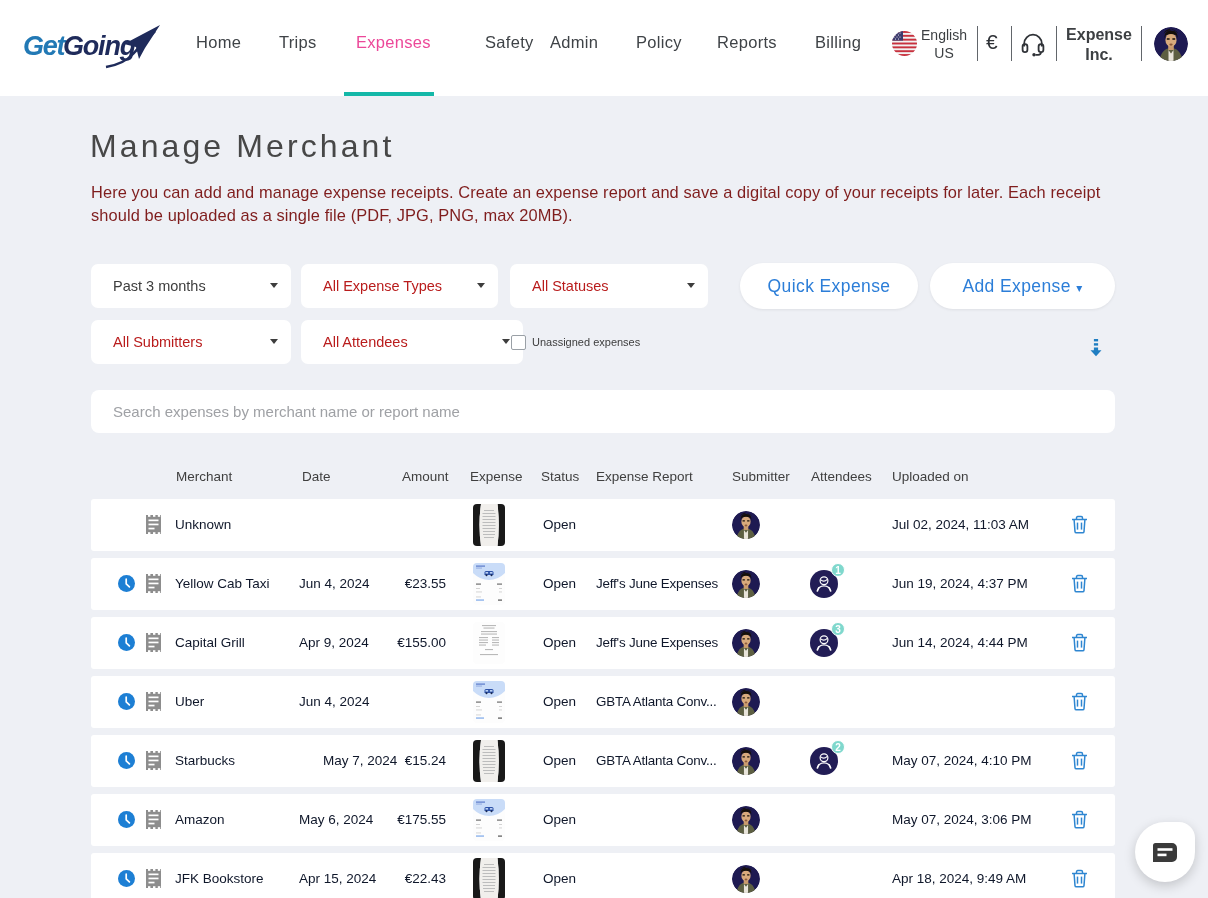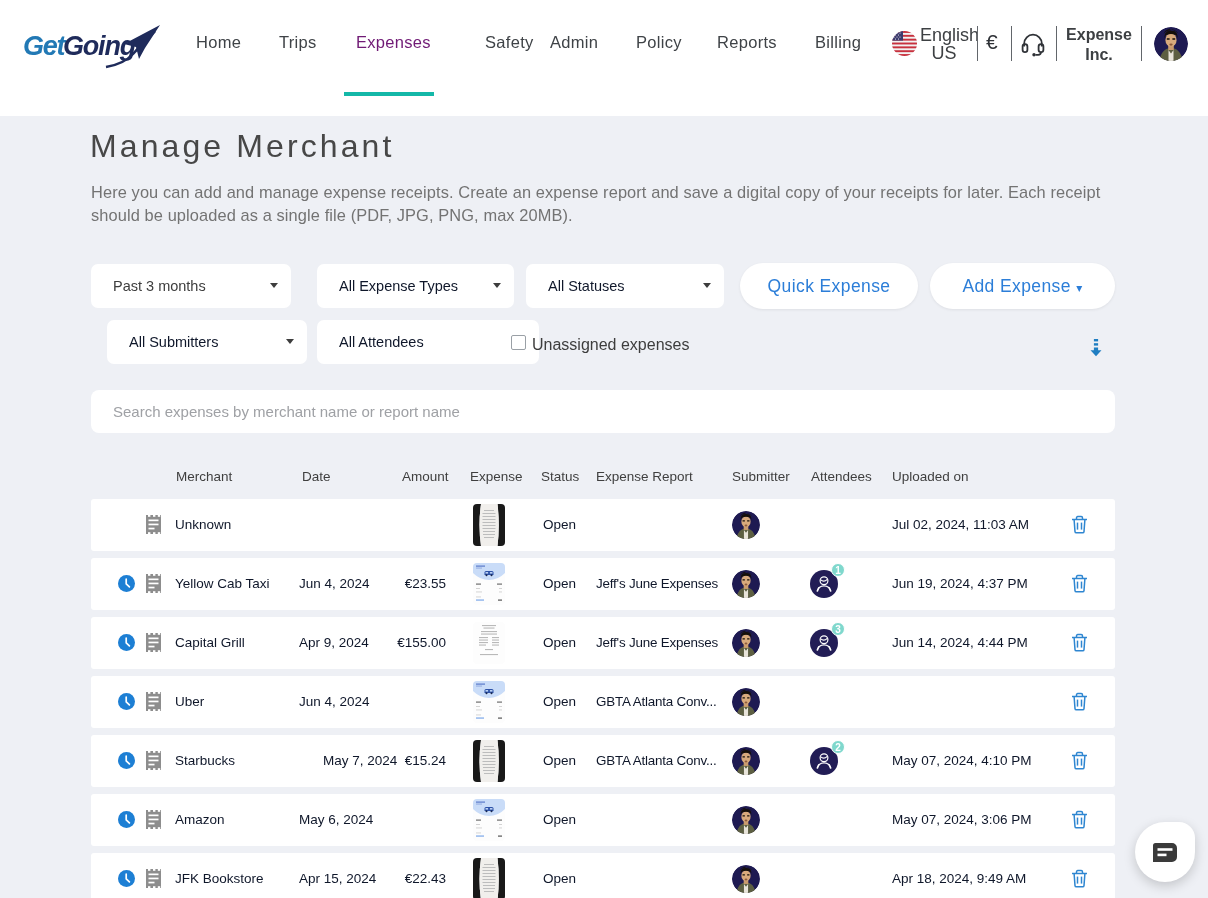--- a/index.html
+++ b/index.html
@@ -1,33 +1,33 @@
 <!DOCTYPE html>
 <html><head>
 <meta charset="utf-8">
 <style>
 * { margin:0; padding:0; box-sizing:border-box; }
 html,body { width:1208px; height:898px; overflow:hidden; }
 body { font-family:"Liberation Sans", sans-serif; background:#eef0f5; position:relative; }
 #page { position:absolute; top:0; left:0; width:1208px; height:898px; }
 
-#hdr { position:absolute; top:0; left:0; width:1208px; height:116px; background:#fff; }
+#hdr { position:absolute; top:0; left:0; width:1208px; height:96px; background:#fff; }
 .nav-item { position:absolute; top:33px; font-size:16.5px; color:#3f4347; letter-spacing:0.3px; }
-.nav-active { color:#701a75; }
+.nav-active { color:#ec4899; }
 #underline { position:absolute; top:92px; left:344px; width:90px; height:4px; background:#14b8a8; }
 .vdiv { position:absolute; top:26px; width:1px; height:35px; background:#62666b; }
 
 h1 { position:absolute; top:128px; left:90px; font-size:32px; font-weight:400; color:#474747; letter-spacing:3.1px; }
-#desc { position:absolute; top:181px; left:91px; width:1050px; font-size:16.4px; line-height:22.5px; color:#737373; letter-spacing:0.1px; }
+#desc { position:absolute; top:181px; left:91px; width:1050px; font-size:16.4px; line-height:22.5px; color:#7f1d1d; letter-spacing:0.1px; }
 .dd { position:absolute; height:44px; background:#fff; border-radius:7px; font-size:14.5px; line-height:44px; padding-left:22px; color:#3d3d3d; }
 .dd .caret { position:absolute; right:13px; top:19px; width:0; height:0; border-left:4.5px solid transparent; border-right:4.5px solid transparent; border-top:5px solid #3d3d3d; }
-.dd.muted { color:#0f172a;margin-left:16px; }
+.dd.muted { color:#b91c1c; }
 .pill { position:absolute; top:263px; height:46px; background:#fff; border-radius:23px; color:#2c7ed8; font-size:17.5px; text-align:center; line-height:46px; letter-spacing:0.4px; box-shadow:0 1px 3px rgba(0,0,0,0.07); }
 #chk { position:absolute; top:335px; left:511px; width:15px; height:15px; border:1px solid #9aa0a6; border-radius:2px; background:#fff; }
-#chklbl { position:absolute; top:336px; left:532px; font-size:16px; color:#3d3d3d; }
+#chklbl { position:absolute; top:336px; left:532px; font-size:11px; color:#3d3d3d; }
 #search { position:absolute; top:390px; left:91px; width:1024px; height:43px; background:#fff; border-radius:8px; font-size:15px; color:#9fa1a5; line-height:43px; padding-left:22px; }
 
 .th { position:absolute; top:469px; font-size:13.5px; color:#3f3f3f; }
 .row { position:absolute; left:91px; width:1024px; height:52px; background:#fff; border-radius:3px; }
 .cell { position:absolute; top:0; height:52px; line-height:52px; font-size:13.5px; color:#0f172a; white-space:nowrap; }
 .amt { text-align:right; }
 .rpt { font-size:13.4px; letter-spacing:-0.2px; }
 </style>
 </head>
 <body>
@@ -76,21 +76,21 @@
               <circle cx="6.5" cy="4" r=".55"></circle>
               <circle cx="2" cy="6" r=".55"></circle>
               <circle cx="5" cy="6" r=".55"></circle>
               <circle cx="8" cy="6" r=".55"></circle>
               <circle cx="3.5" cy="8" r=".55"></circle>
               <circle cx="6.5" cy="8" r=".55"></circle>
             </g>
         </g>
       </svg>
     </div>
-    <div style="position:absolute;left:920px;top:26px;width:48px;text-align:center;font-size:18px;color:#3d4043;line-height:18px;">English<br>US</div>
+    <div style="position:absolute;left:920px;top:26px;width:48px;text-align:center;font-size:14px;color:#3d4043;line-height:18px;">English<br>US</div>
     <div class="vdiv" style="left:977px;"></div>
     <div style="position:absolute;left:986px;top:30px;font-size:21px;color:#2f3237;">€</div>
     <div class="vdiv" style="left:1011px;"></div>
     <div id="headset" style="position:absolute;left:1020px;top:31px;width:26px;height:26px;">
       <svg width="26" height="26" viewBox="0 0 26 26" fill="none" stroke="#2f3237" stroke-width="1.8">
         <path d="M4.2 15.5 v-3 a8.8 8.8 0 0 1 17.6 0 V15.5"></path>
         <rect x="2.6" y="13.2" width="4.8" height="8" rx="2.4"></rect>
         <rect x="18.6" y="13.2" width="4.8" height="8" rx="2.4"></rect>
         <path d="M21 21.2 a2.8 2.8 0 0 1 -2.8 2.6 h-2.7"></path>
         <circle cx="14" cy="23.8" r="1.7" fill="#2f3237" stroke="none"></circle>
@@ -380,20 +380,21 @@
       </div>
 <div class="row" style="top:794px;">
         <svg width="17" height="17" style="position:absolute;left:27px;top:17px;">
           <use href="#sym-clock"></use>
         </svg>
         <svg width="15" height="19" style="position:absolute;left:55px;top:16px;">
           <use href="#sym-receipt"></use>
         </svg>
         <span class="cell" style="left:84px;">Amazon</span>
         <span class="cell" style="left:208px;">May 6, 2024</span>
+        <span class="cell amt" style="left:260px;width:95px;">€175.55</span>
         <svg width="32" height="42" style="position:absolute;left:382px;top:5px;">
           <use href="#sym-thumbB"></use>
         </svg>
         <span class="cell" style="left:452px;">Open</span>
         <svg width="28" height="28" style="position:absolute;left:641px;top:12px;">
           <use href="#sym-avatar"></use>
         </svg>
         <span class="cell" style="left:801px;">May 07, 2024, 3:06 PM</span>
         <svg width="17" height="19" style="position:absolute;left:980px;top:16px;">
           <use href="#sym-trash"></use>

